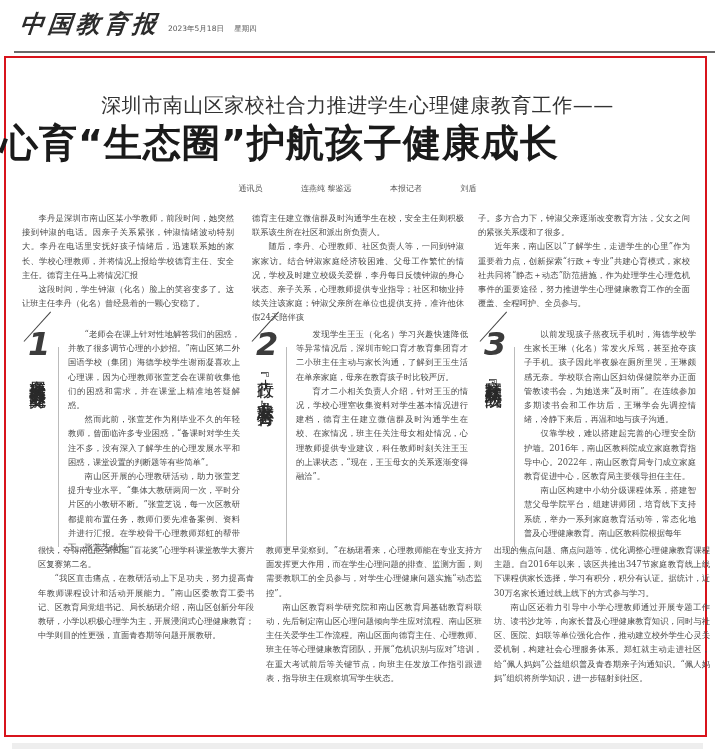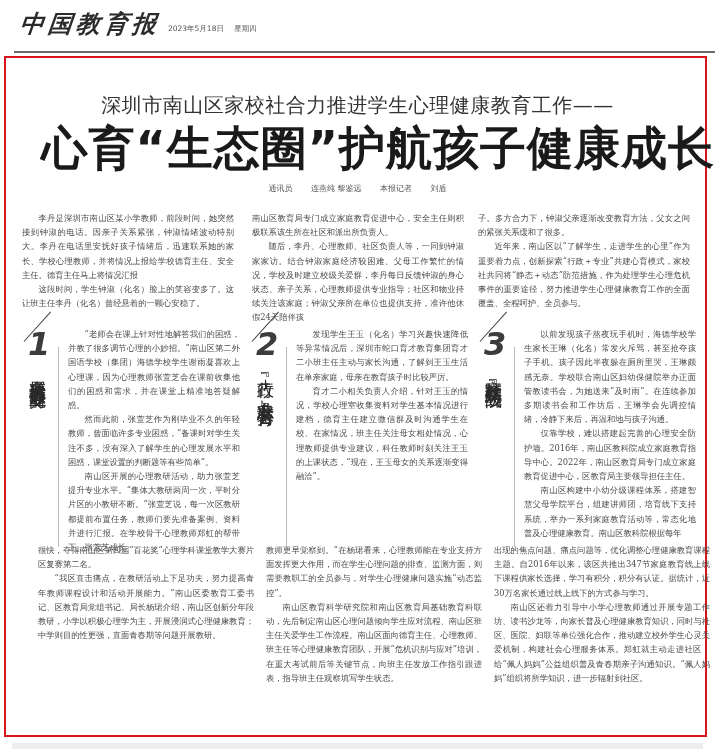--- a/index.html
+++ b/index.html
@@ -9,26 +9,26 @@
   .mast-name { font-family: "DejaVu Serif", serif; font-size: 24px; font-weight: bold; font-style: italic;
                color: #2b2b2b; letter-spacing: 4px; transform: skewX(-6deg); line-height: 28px; }
   .mast-date { font-family: "DejaVu Sans", sans-serif; font-size: 7.5px; color: #555; margin-left: 8px; margin-bottom: 4px; }
   .mast-date span { margin-right: 8px; }
   .rule-gray { position: absolute; left: 14px; right: 0; top: 51px; height: 2px; background: #6a6a6a; }
   .frame { position: absolute; left: 4px; top: 56px; width: 703px; height: 681px;
            border: 2.5px solid #d8141c; box-sizing: border-box; }
   .bottom-strip { position: absolute; left: 12px; right: 12px; bottom: 0; height: 6px; background: #eeeeee; }
   .kicker { position: absolute; left: 0; right: 0; top: 92px; text-align: center;
             font-family: "DejaVu Sans", sans-serif; font-size: 20px; color: #333; letter-spacing: 0.5px; }
-  .headline { position: absolute; left: 0; right: 0; top: 118px; text-align: right;
-              font-family: "DejaVu Sans", sans-serif; font-size: 46px; font-weight: bold; color: #1a1a1a;
+  .headline { position: absolute; left: 0; right: 0; top: 118px; text-align: left;
+              font-family: "DejaVu Sans", sans-serif; font-size: 38px; font-weight: bold; color: #1a1a1a;
               letter-spacing: 1px; }
   .byline { position: absolute; left: 0; right: 0; top: 183px; text-align: center;
             font-family: "DejaVu Serif", serif; font-size: 8px; color: #555; }
-  .byline span { margin: 0 8px; }
+  .byline span { margin: 0 18px; }
   .col { position: absolute; top: 211px; width: 212px; font-size: 8.3px; line-height: 14.2px; color: #4a4a4a;
          text-align: justify; }
   .col p { margin: 0; text-indent: 2em; }
   .c1 { left: 22px; } .c2 { left: 252px; } .c3 { left: 478px; }
   .section { position: absolute; top: 327px; width: 216px; height: 220px; }
   .s1 { left: 22px; } .s2 { left: 250px; } .s3 { left: 478px; }
   .sec-side { position: absolute; left: 0; top: 0; width: 34px; height: 220px; }
   .sec-num { position: absolute; left: 6px; top: 0; font-family: "DejaVu Sans", sans-serif; font-size: 32px;
              font-weight: bold; font-style: italic; color: #3c3c3c; line-height: 34px; }
   .sec-slash { position: absolute; left: 2px; top: 14px; width: 40px; height: 1.2px; background: #444;
@@ -64,21 +64,21 @@
   <span>连燕纯  黎鉴远</span>
   <span>本报记者</span>
   <span>刘盾</span>
 </div>
 
 <div class="col c1">
   <p>李丹是深圳市南山区某小学教师，前段时间，她突然接到钟淑的电话。因亲子关系紧张，钟淑情绪波动特别大。李丹在电话里安抚好孩子情绪后，迅速联系她的家长、学校心理教师，并将情况上报给学校德育主任、安全主任。德育主任马上将情况汇报</p>
   <p>这段时间，学生钟淑（化名）脸上的笑容变多了。这让班主任李丹（化名）曾经悬着的一颗心安稳了。</p>
 </div>
 <div class="col c2">
-  <p style="text-indent:0">南山区教育局专门成立家庭教育促进中心，安全主任则积极联系该生所在社区和派出所负责人。</p>
+  <p style="text-indent:0">德育主任建立微信群及时沟通学生在校，安全主任则积极联系该生所在社区和派出所负责人。</p>
   <p>随后，李丹、心理教师、社区负责人等，一同到钟淑家家访。结合钟淑家庭经济较困难、父母工作繁忙的情况，学校及时建立校级关爱群，李丹每日反馈钟淑的身心状态、亲子关系，心理教师提供专业指导；社区和物业持续关注该家庭；钟淑父亲所在单位也提供支持，准许他休假24天陪伴孩</p>
 </div>
 <div class="col c3">
   <p style="text-indent:0">子。多方合力下，钟淑父亲逐渐改变教育方法，父女之间的紧张关系缓和了很多。</p>
   <p>近年来，南山区以“了解学生，走进学生的心里”作为重要着力点，创新探索“行政＋专业”共建心育模式，家校社共同将“静态＋动态”防范措施，作为处理学生心理危机事件的重要途径，努力推进学生心理健康教育工作的全面覆盖、全程呵护、全员参与。</p>
 </div>
 
 <div class="section s1">
   <div class="sec-side">
     <div class="sec-num">1</div>

